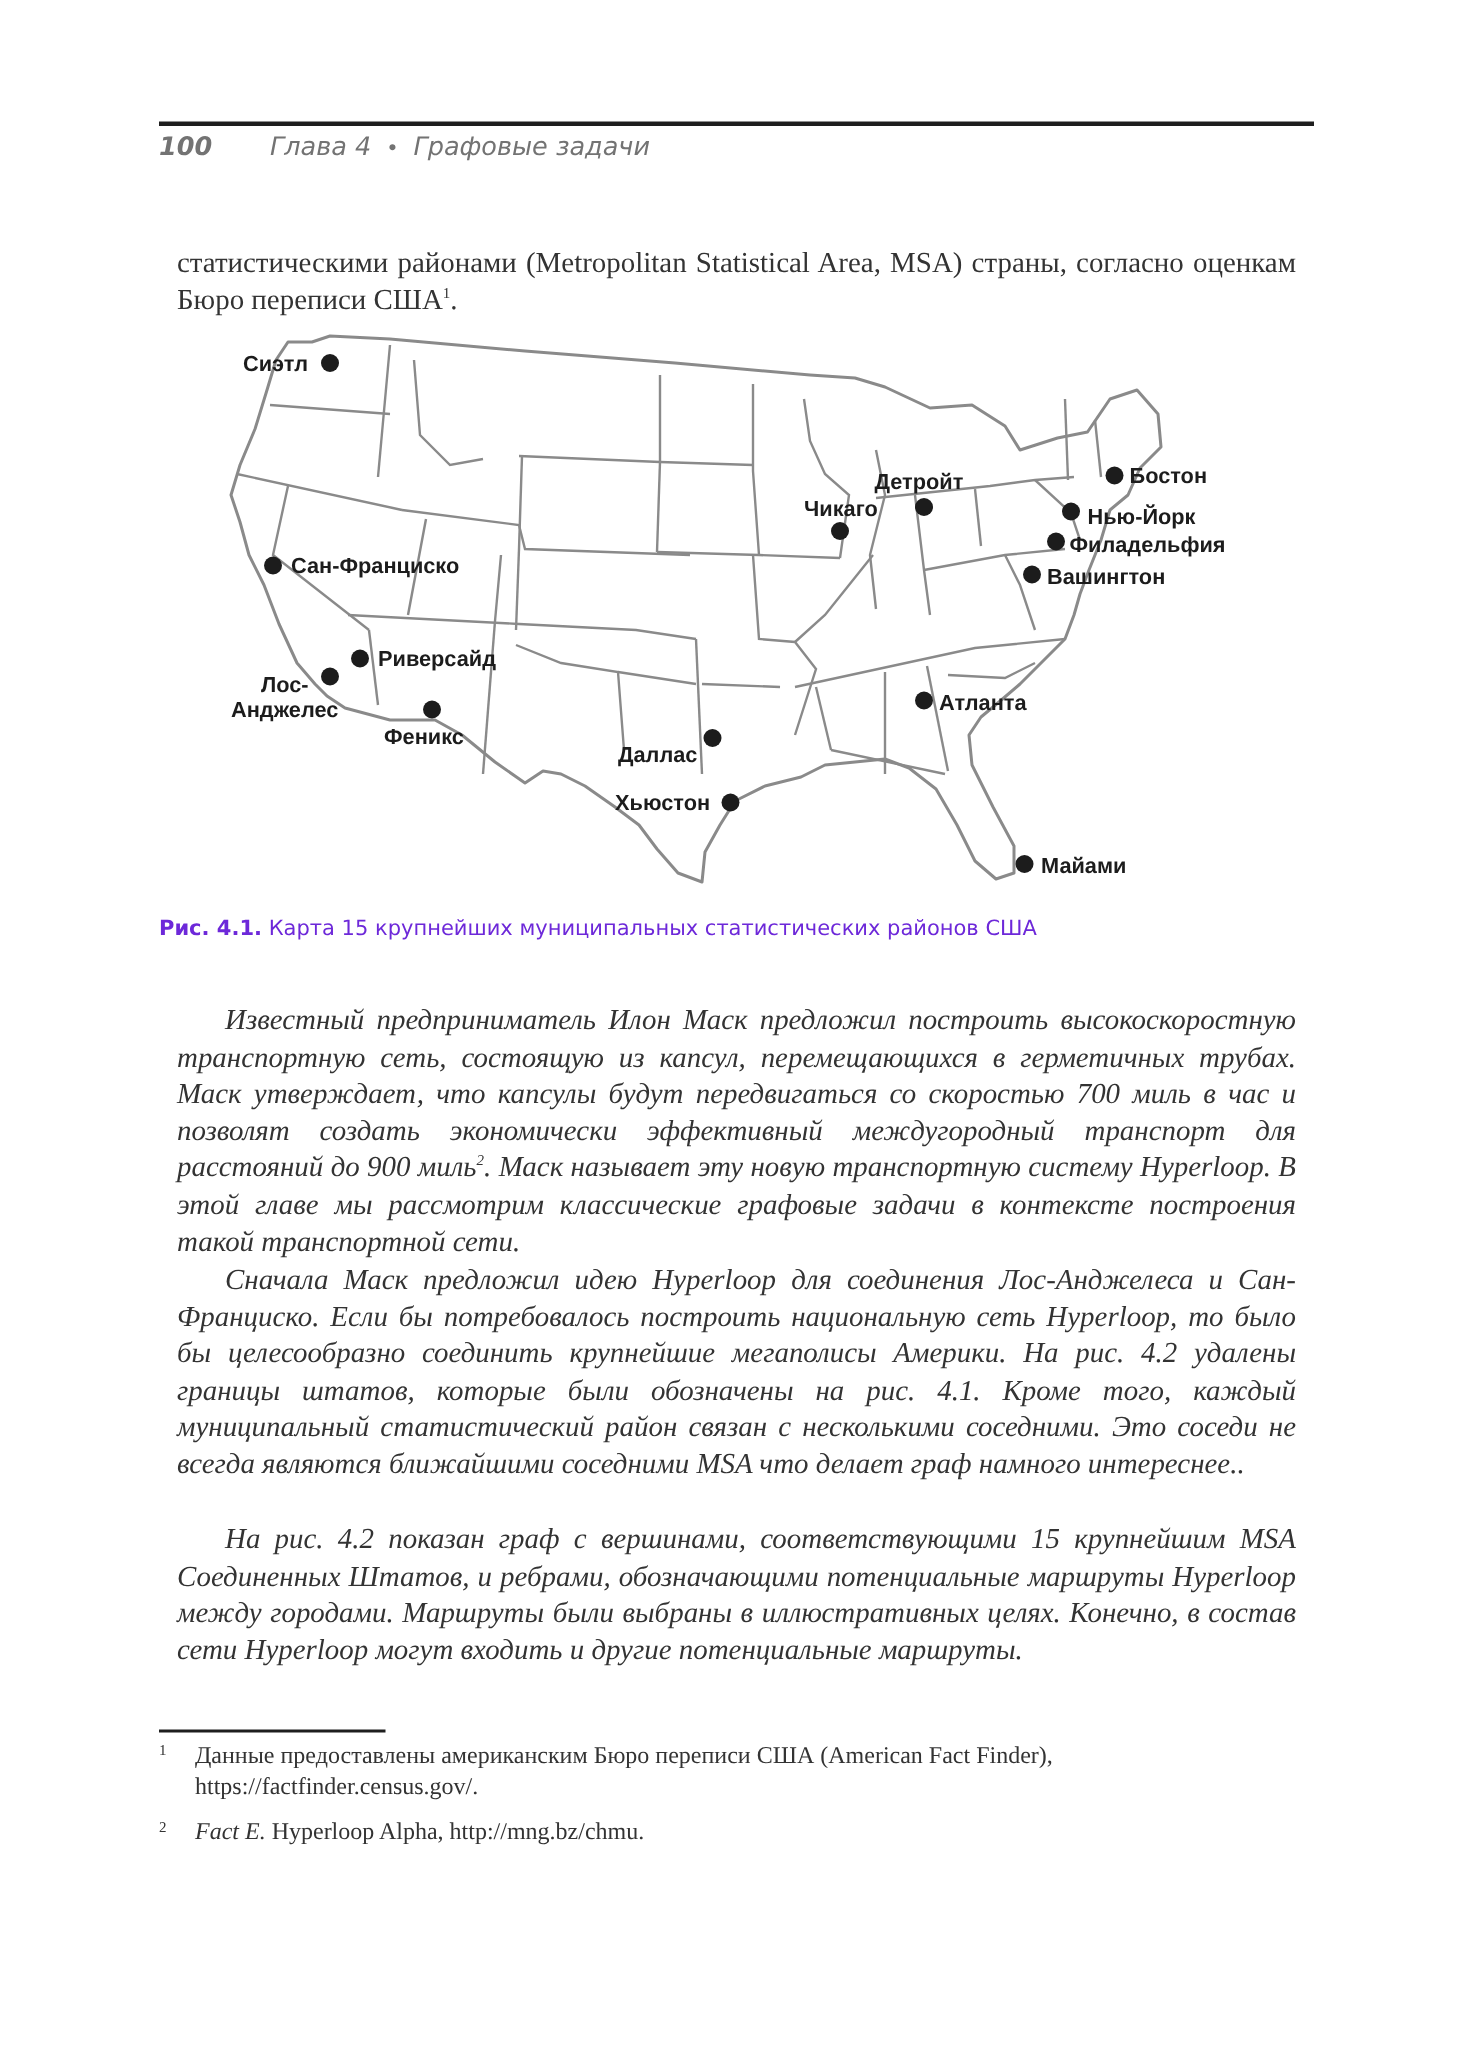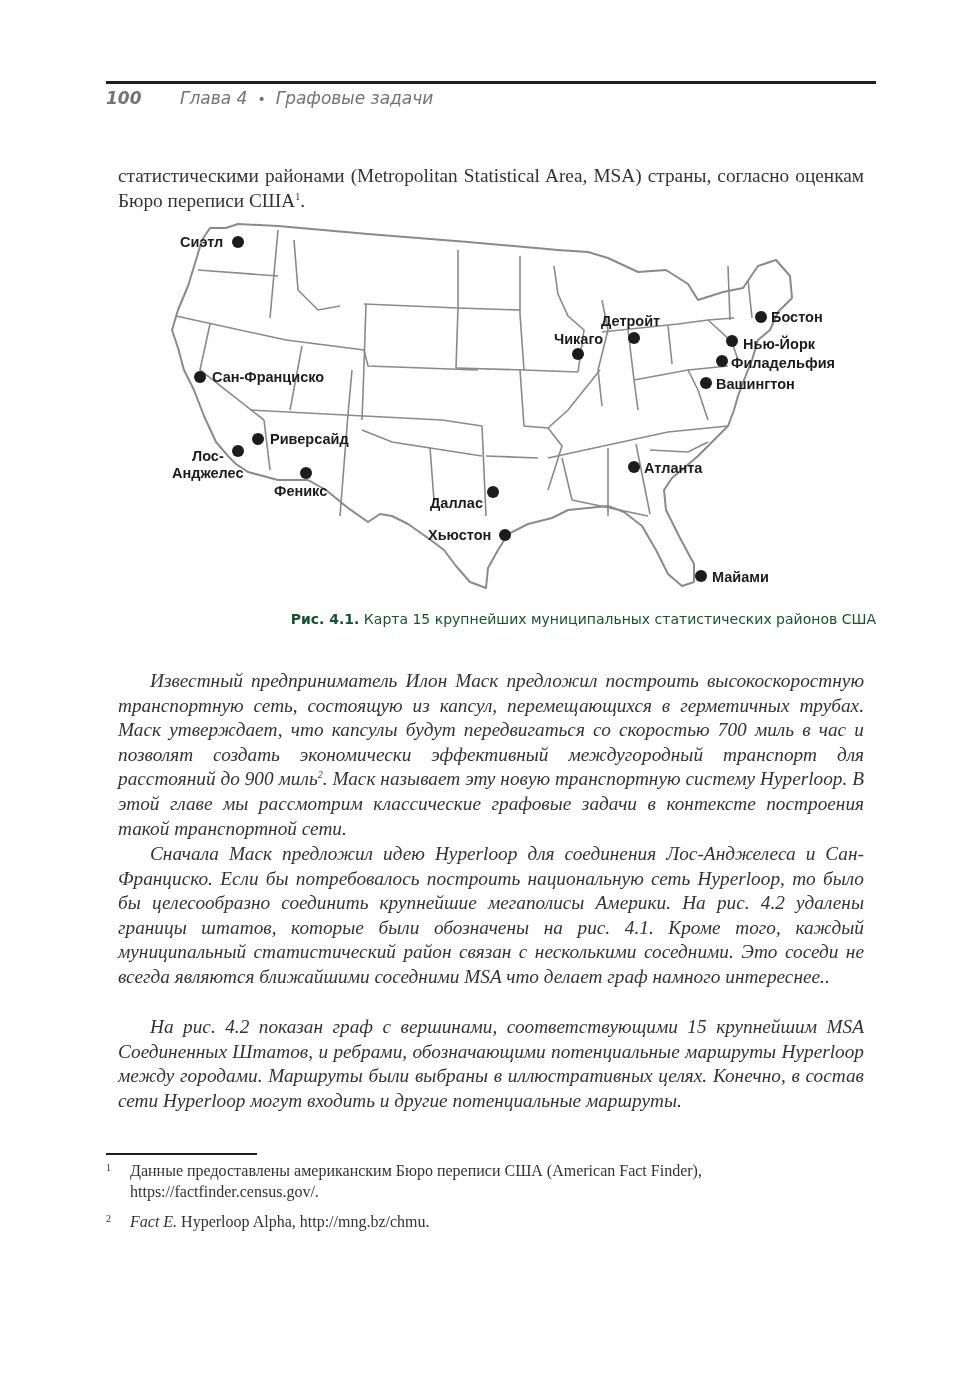--- a/index.html
+++ b/index.html
@@ -5,24 +5,24 @@
     html, body { margin: 0; padding: 0; background: #ffffff; }
     body { width: 974px; height: 1376px; position: relative; overflow: hidden; color: #2b2b2b; }
     .header-rule { position: absolute; left: 106px; top: 81px; width: 770px; height: 3px; background: #1e1e1e; }
     .header { position: absolute; left: 106px; top: 88px; font-family: "DejaVu Sans", sans-serif; font-size: 17px; color: #737373; white-space: nowrap; font-style: italic; }
     .header .page-num { font-weight: bold; display: inline-block; width: 74px; }
     .header .bullet { display: inline-block; margin: 0 10px; font-size: 14px; }
     .body-text { position: absolute; left: 106px; width: 770px; font-family: "Liberation Serif", "DejaVu Serif", serif; font-size: 19.3px; line-height: 24.6px; color: #333; text-align: justify; }
     .body-text p { margin: 12px; text-indent: 0; }
     .body-text p.indent { text-indent: 32px; font-style: italic; }
     .body-text sup, .footnote sup { font-size: 10px; vertical-align: super; line-height: 0; }
-    .map { position: absolute; left: 168px; top: 220px; width: 690px; height: 375px; }
+    .map { position: absolute; left: 150px; top: 220px; width: 690px; height: 375px; }
     .map svg { width: 690px; height: 375px; display: block; }
     .city-label { font-family: "Liberation Sans", "DejaVu Sans", sans-serif; font-weight: bold; font-size: 14.5px; fill: #1c1c1c; }
-    .caption { position: absolute; left: 106px; top: 611px; width: 770px; text-align: right; font-family: "DejaVu Sans", sans-serif; font-size: 14px; color: #14532d; }
+    .caption { position: absolute; left: 106px; top: 611px; width: 770px; text-align: left; font-family: "DejaVu Sans", sans-serif; font-size: 14px; color: #6d28d9; }
     .caption b { font-weight: bold; }
     .fn-rule { position: absolute; left: 106px; top: 1153px; width: 151px; height: 2px; background: #1e1e1e; }
     .footnote { position: absolute; left: 106px; width: 770px; font-family: "Liberation Serif", "DejaVu Serif", serif; font-size: 16px; line-height: 21px; color: #333; }
     .footnote .fn-num { position: absolute; left: 0; top: -3px; font-size: 10px; }
     .footnote .fn-text { margin-left: 24px; display: block; }
     .footnote i { font-style: italic; }
   </style>
 </head>
 <body>
 

